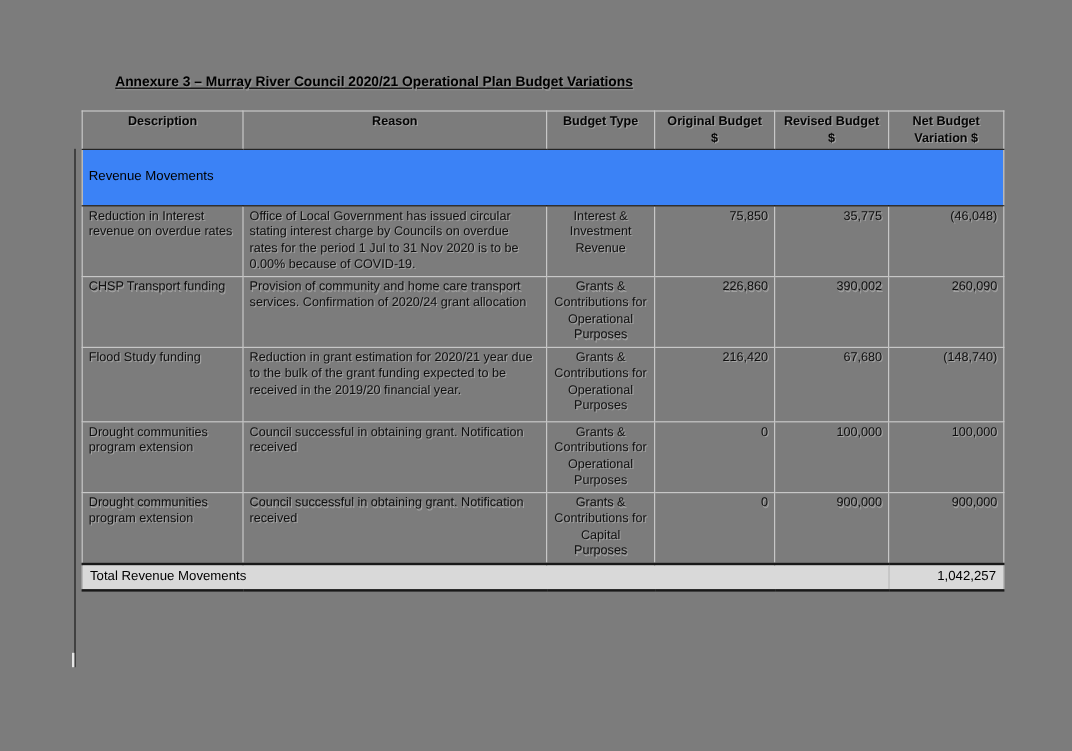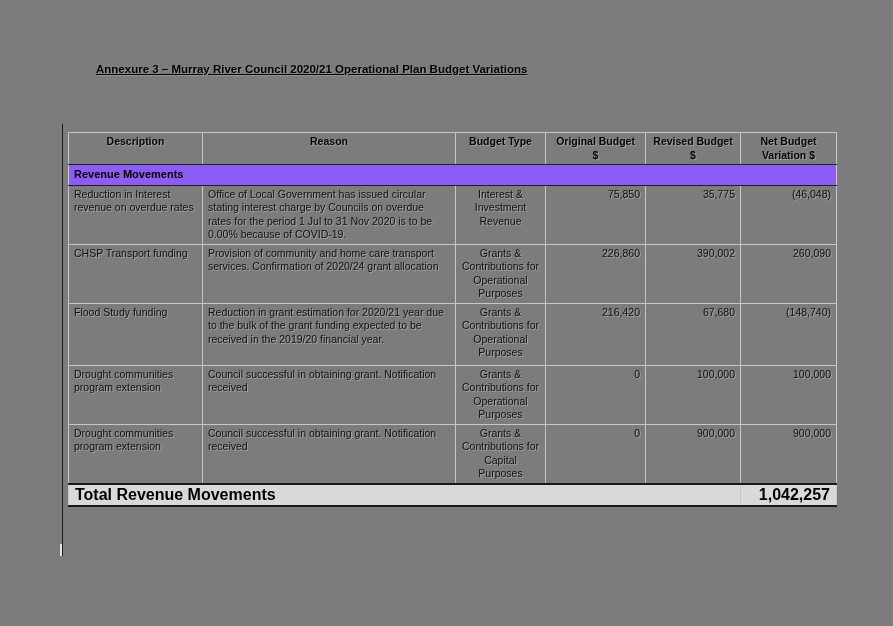--- a/index.html
+++ b/index.html
@@ -15,56 +15,55 @@
     position: absolute; left: 68px; top: 63px; width: 768px;
     font-size: 11.5px; font-weight: 700; color: #000;
     text-decoration: underline;
     text-shadow: 1px 1px 0 rgba(255,255,255,0.18);
     margin-left: 28px;
   }
   table.budget-table {
     position: absolute; left: 68px; top: 92px; width: 768px;
     border-collapse: collapse; table-layout: fixed;
     border: 1px solid #2e2e2e;
-    margin-top: 40px;
   }
   th, td {
     padding: 2px 5px;
     vertical-align: top;
     font-size: 10.5px; line-height: 13.5px;
     border: 1px solid #c7c7c7;
     overflow: hidden;
   }
   thead th {
     font-weight: 700; text-align: center; color: #060606;
     height: 30px;
     white-space: pre-line;
     border-bottom: 1px solid #242424;
     text-shadow: 1px 1px 0 rgba(255,255,255,0.28);
   }
   tr.section-row td {
-    background: #8b5cf6;
-    font-weight: 700; font-size: 11px; color: #000;
-    height: 17px; padding: 3px 5px;
+    background: #3b82f6;
+    font-weight: 400; font-size: 11px; color: #000;
+    height: 17px; padding: 16px 5px;
     border-top: 1px solid #1e1e1e;
     border-bottom: 1px solid #1e1e1e;
     vertical-align: middle;
   }
   tr.data-row td {
     color: #0f0f0f;
     text-shadow: 1px 1px 0 rgba(255,255,255,0.3);
   }
   td.num { text-align: right; }
   td.ctr { text-align: center; }
   tr.r1 { height: 58px; } tr.r2 { height: 58px; } tr.r3 { height: 58px; }
   tr.r4 { height: 62px; } tr.r5 { height: 56px; } tr.r6 { height: 46px; }
   tr.r7 { height: 40px; }
   tr.total-row td {
     background: #d9d9d9;
-    font-weight: 700; color: #000; font-size: 16px;
+    font-weight: 400; color: #000; font-size: 11px;
     height: 22px; vertical-align: middle; padding: 2px 6px;
     border-top: 2px solid #191919;
     border-bottom: 2px solid #191919;
   }
   .guide-line {
     position: absolute; left: 62px; top: 124px;
     width: 1px; height: 432px; background: #1c1c1c;
   }
   .cursor-mark {
     position: absolute; left: 60px; top: 544px;

